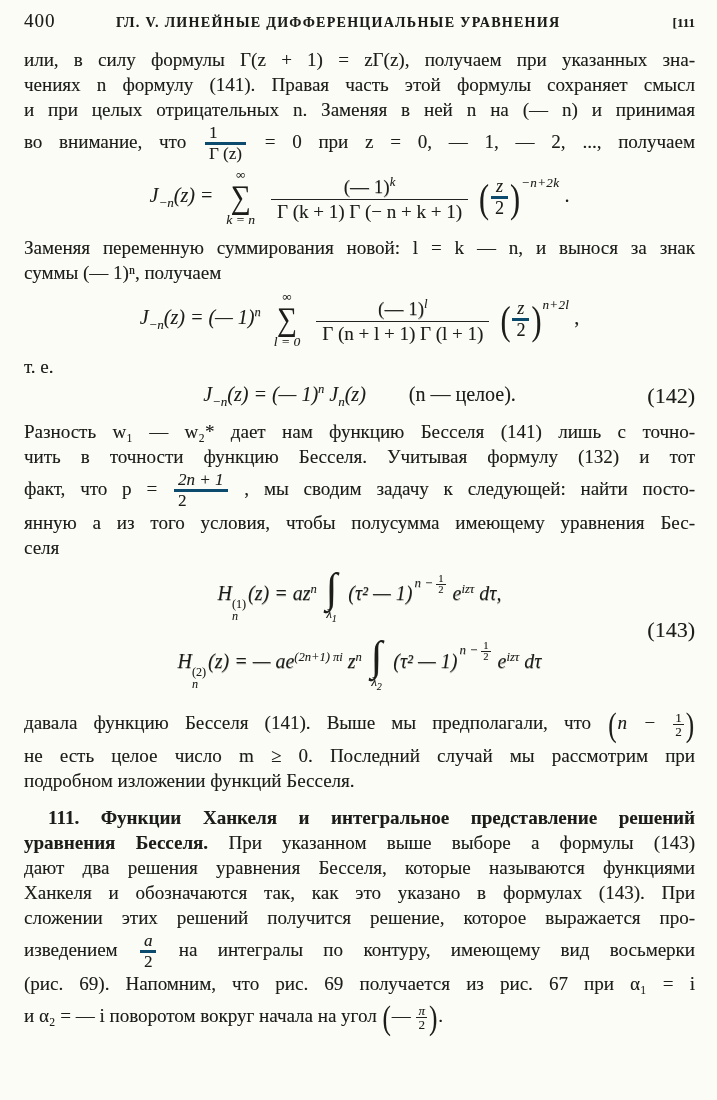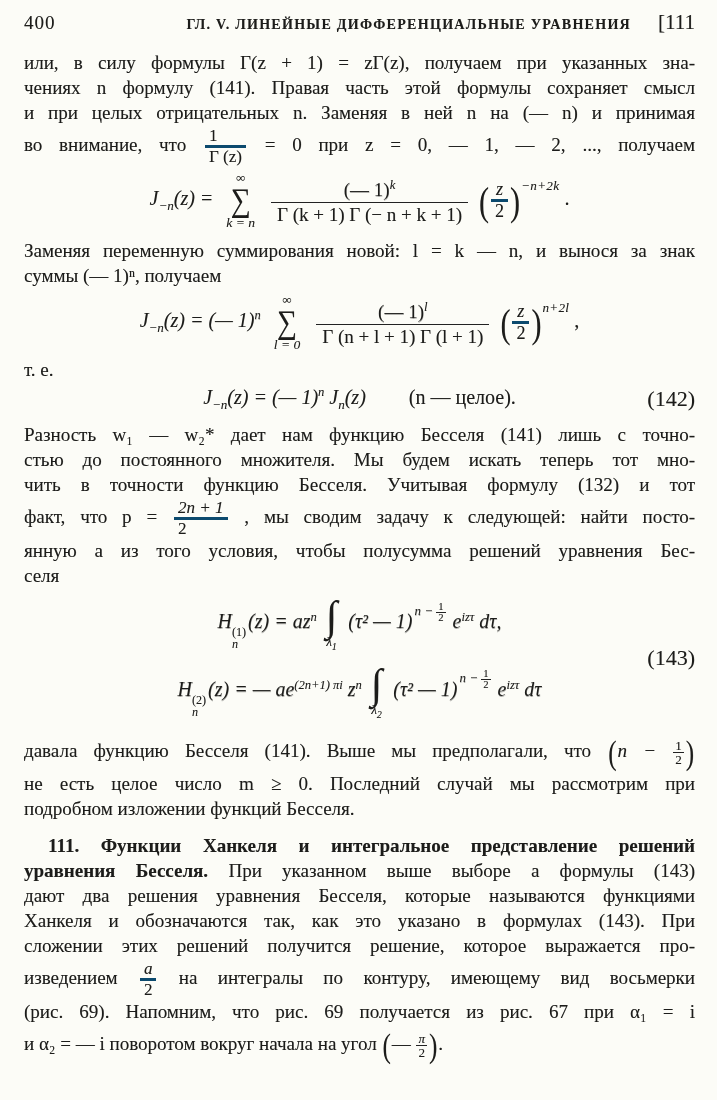--- a/index.html
+++ b/index.html
@@ -7,22 +7,22 @@
     width:717px;height:1100px;overflow:hidden;
     background:#fcfcf7;color:#1c1c1a;
     font-family:"Liberation Serif","DejaVu Serif",serif;
     text-shadow:0.25px 0.25px 0 rgba(20,20,20,0.35);
   }
   .page{box-sizing:border-box;width:717px;height:1100px;padding:10px 22px 0 24px;}
 
   
   .hdr{display:flex;align-items:baseline;}
   .pnum{width:92px;font-size:19px;letter-spacing:1px;}
-  .rtitle{flex:1;text-align:right;font-size:14px;font-weight:700;letter-spacing:1.3px;white-space:nowrap;}
-  .mref{width:64px;text-align:right;font-size:21px;font-weight:400;}
+  .rtitle{flex:1;text-align:left;font-size:14px;font-weight:700;letter-spacing:1.3px;white-space:nowrap;}
+  .mref{width:64px;text-align:right;font-size:13px;font-weight:700;}
 
   
   .para{margin-top:15px;}
   .ln{font-size:19px;line-height:25px;}
   .j{text-align:justify;text-align-last:justify;-moz-text-align-last:justify;}
   .tall{line-height:40px;}
   .bold{font-weight:700;}
   .indent{text-indent:24px;}
   .mit{font-style:italic;}
   .up{font-style:normal;}
@@ -128,28 +128,27 @@
 
   <div class="f142row">
     <span class="mit">J</span><sub class="msub">−n</sub><span class="mit">(z) = (— 1)</span><sup class="nsup">n</sup>
     <span class="mit">J</span><sub class="msub">n</sub><span class="mit">(z)</span>
     <span class="note">(n — целое).</span>
     <span class="flabel">(142)</span>
   </div>
 
   <div class="para" style="margin-top:6px;">
     <div class="ln j">Разность w₁ — w₂* дает нам функцию Бесселя (141) лишь с точно-</div>
-    <div class="ln j">стью до постоянного множителя. Мы будем искать теперь тот мно-</div>
     <div class="ln j">чить в точности функцию Бесселя. Учитывая формулу (132) и тот</div>
     <div class="ln j tall">
       <span>факт, что p =</span>
       <span class="frac"><span class="fn mit">2n + 1</span><span class="fd">2</span></span>
       <span>, мы сводим задачу к следующей: найти посто-</span>
     </div>
-    <div class="ln j">янную a из того условия, чтобы полусумма решений уравнения Бес-</div>
+    <div class="ln j">янную a из того условия, чтобы полусумма имеющему уравнения Бес-</div>
     <div class="ln">селя</div>
   </div>
 
   <div class="f143">
     <div class="fline">
       <span class="mit">H</span><span class="supsub">
           <span class="sst">(1)</span>
           <span class="ssb">n</span>
         </span><span class="mit">(z) = az</span><sup class="nsup">n</sup>
       <span class="intwrap">

